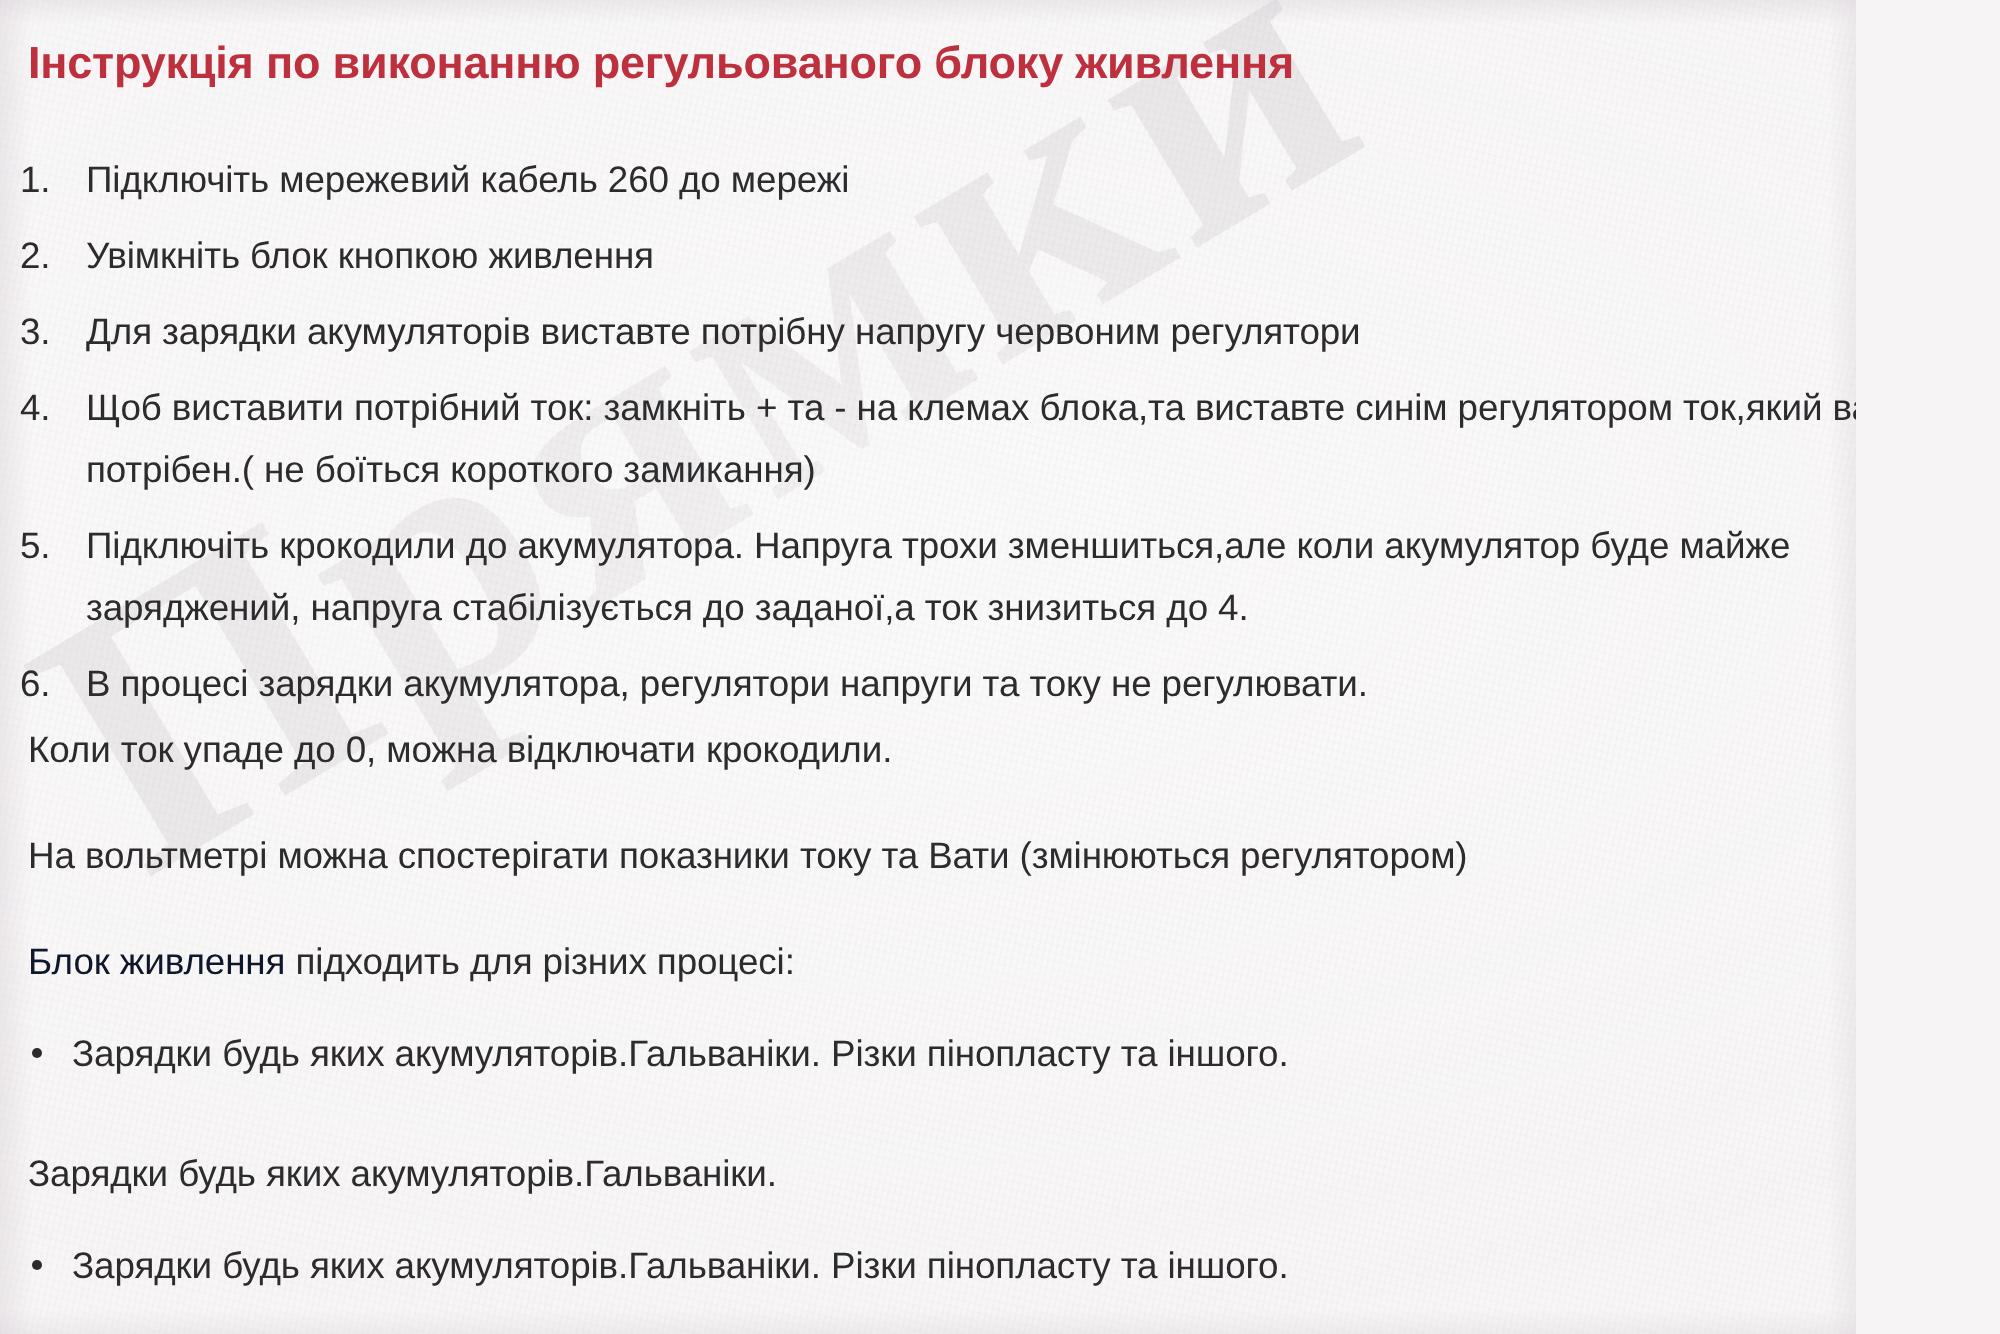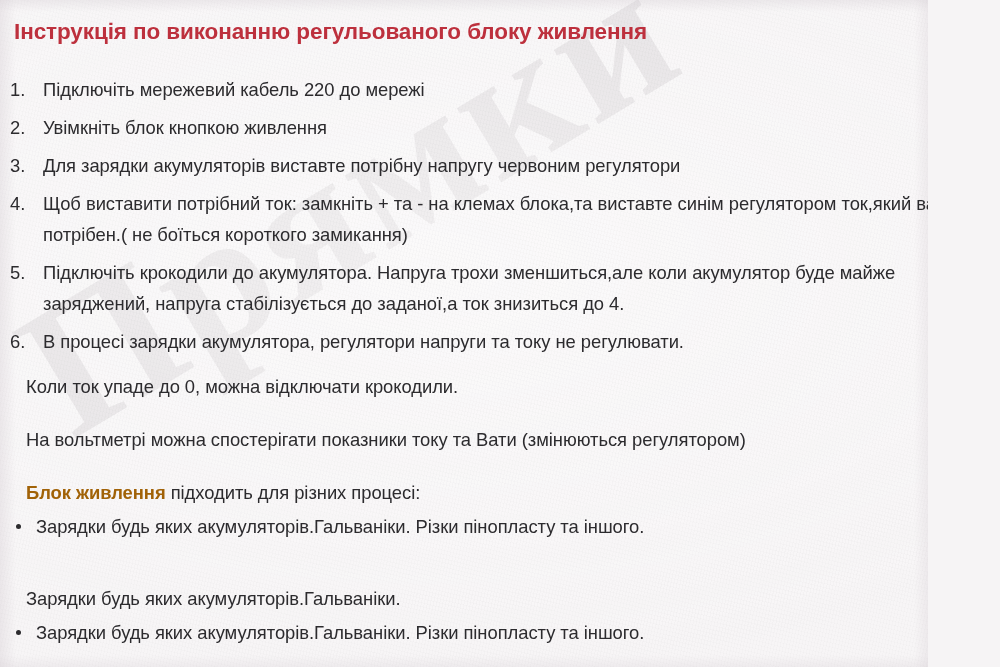--- a/index.html
+++ b/index.html
@@ -131,36 +131,36 @@
     color: #2c2b2e;
   }
 
   .num-item .item-text {
     display: block;
   }
 
   .para {
     position: absolute;
     left: 14px;
-    margin: 12px;
+    margin: 0;
     font-size: 18.4px;
     line-height: 28px;
     color: #2c2b2e;
     letter-spacing: -0.05px;
     white-space: nowrap;
   }
 
   .para-a { top: 361px; }
   .para-b { top: 414px; }
   .para-c { top: 467px; }
   .para-d { top: 573px; }
 
   .para strong {
-    font-weight: 700;
-    color: #a16207;
+    font-weight: 400;
+    color: #0f172a;
   }
 
   .bullet-line {
     position: absolute;
     left: 14px;
     margin: 0;
     padding-left: 22px;
     font-size: 18.4px;
     line-height: 28px;
     color: #2c2b2e;
@@ -192,21 +192,21 @@
   <div class="paper-edge"></div>
 
   <div class="content">
 
     <h1 class="doc-title">Інструкція по виконанню регульованого блоку живлення</h1>
 
     <ol class="numbered-list">
 
       <li class="num-item">
         <span class="marker">1.</span>
-        <span class="item-text">Підключіть мережевий кабель 220 до мережі</span>
+        <span class="item-text">Підключіть мережевий кабель 260 до мережі</span>
       </li>
 
       <li class="num-item">
         <span class="marker">2.</span>
         <span class="item-text">Увімкніть блок кнопкою живлення</span>
       </li>
 
       <li class="num-item">
         <span class="marker">3.</span>
         <span class="item-text">Для зарядки акумуляторів виставте потрібну напругу червоним регулятори</span>

